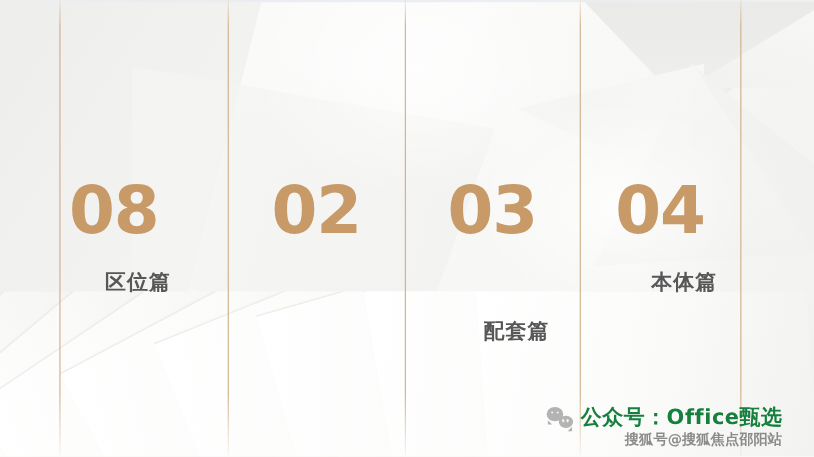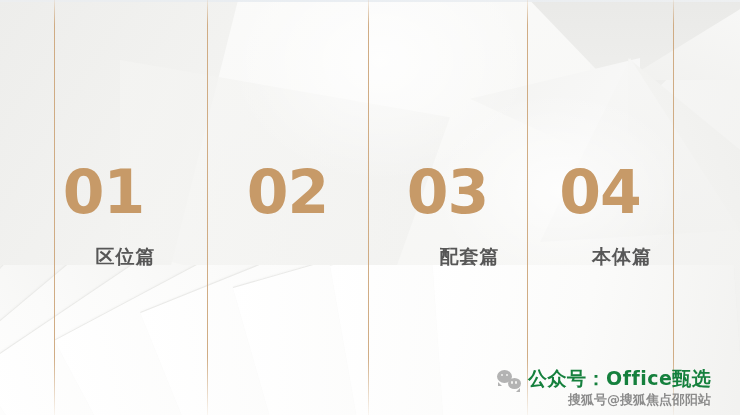--- a/index.html
+++ b/index.html
@@ -285,27 +285,27 @@
   <div class="top-edge"></div>
 
   <div class="divider" style="left:54px;"></div>
   <div class="divider" style="left:207px;"></div>
   <div class="divider" style="left:368px;"></div>
   <div class="divider" style="left:527px;"></div>
   <div class="divider" style="left:673px;"></div>
 
   <div class="columns">
     <div class="col" style="width:207px;">
-      <div class="num">01</div>
+      <div class="num">08</div>
       <div class="label">区位篇</div>
     </div>
     <div class="col" style="width:161px;">
       <div class="num">02</div>
     </div>
-    <div class="col" style="width:159px;">
+    <div class="col" style="width:159px;gap:44px;">
       <div class="num">03</div>
       <div class="label">配套篇</div>
     </div>
     <div class="col" style="width:146px;">
       <div class="num">04</div>
       <div class="label">本体篇</div>
     </div>
   </div>
 
   <div class="wm-wechat">

